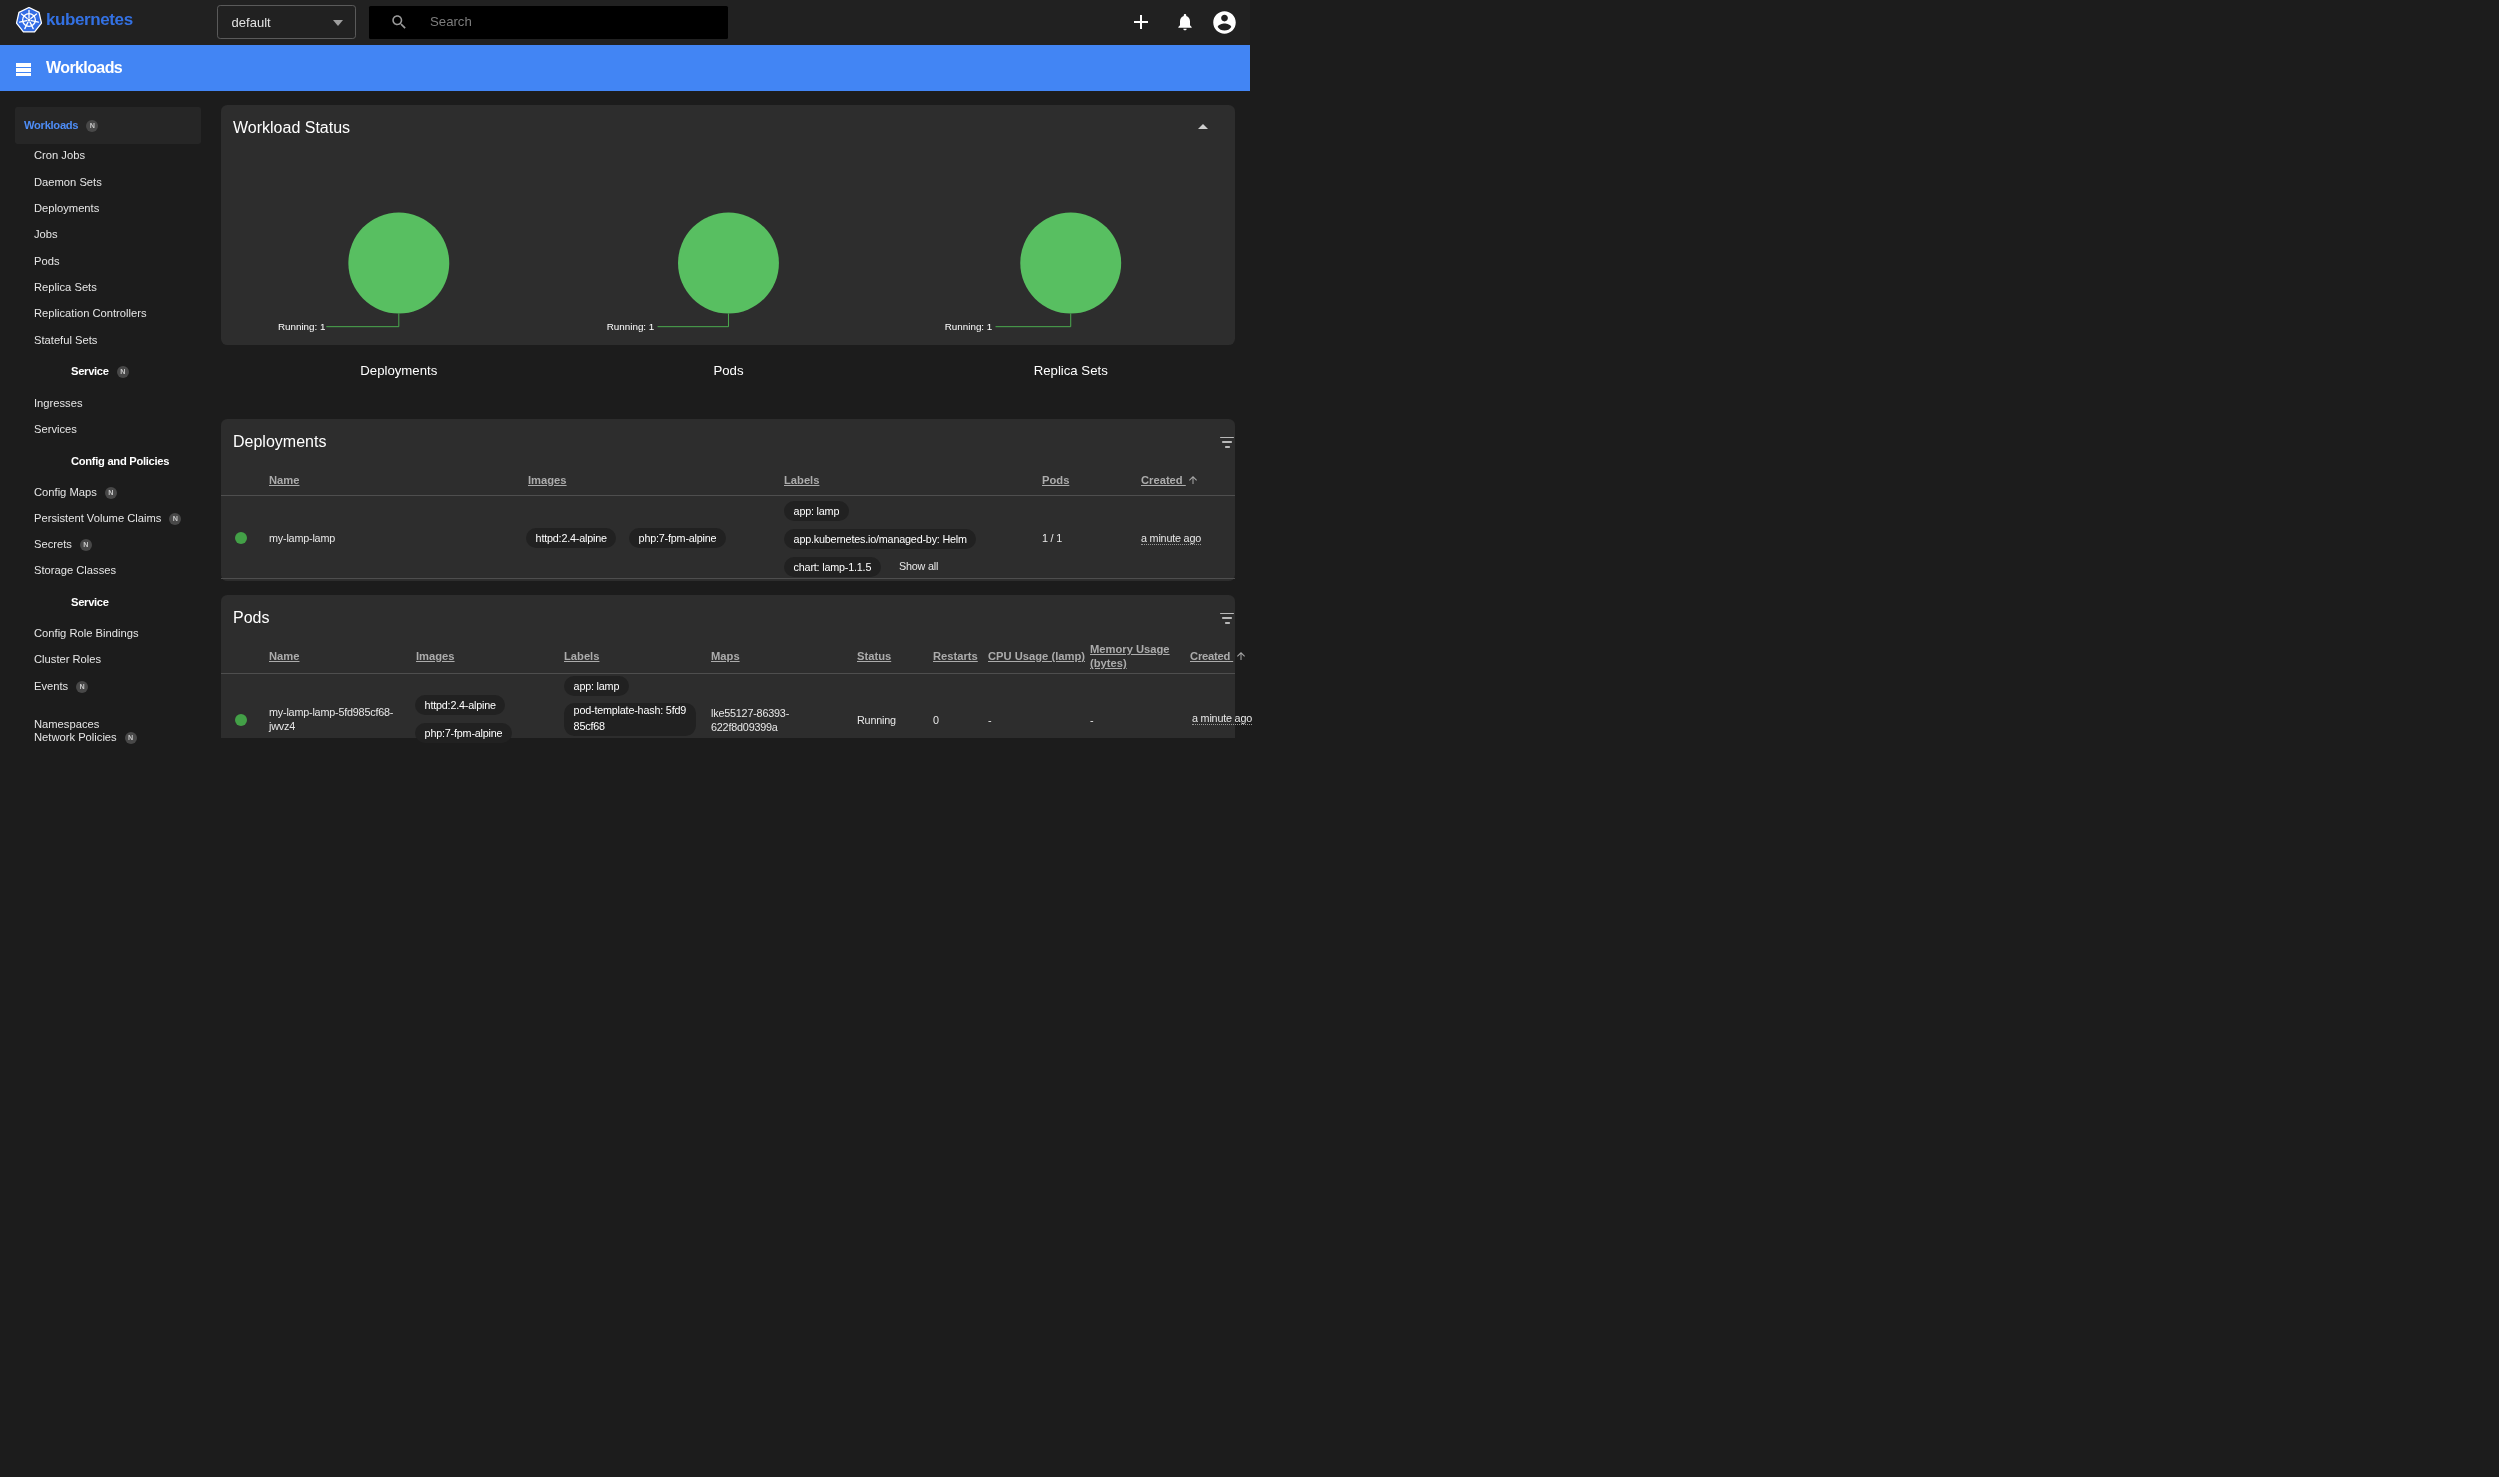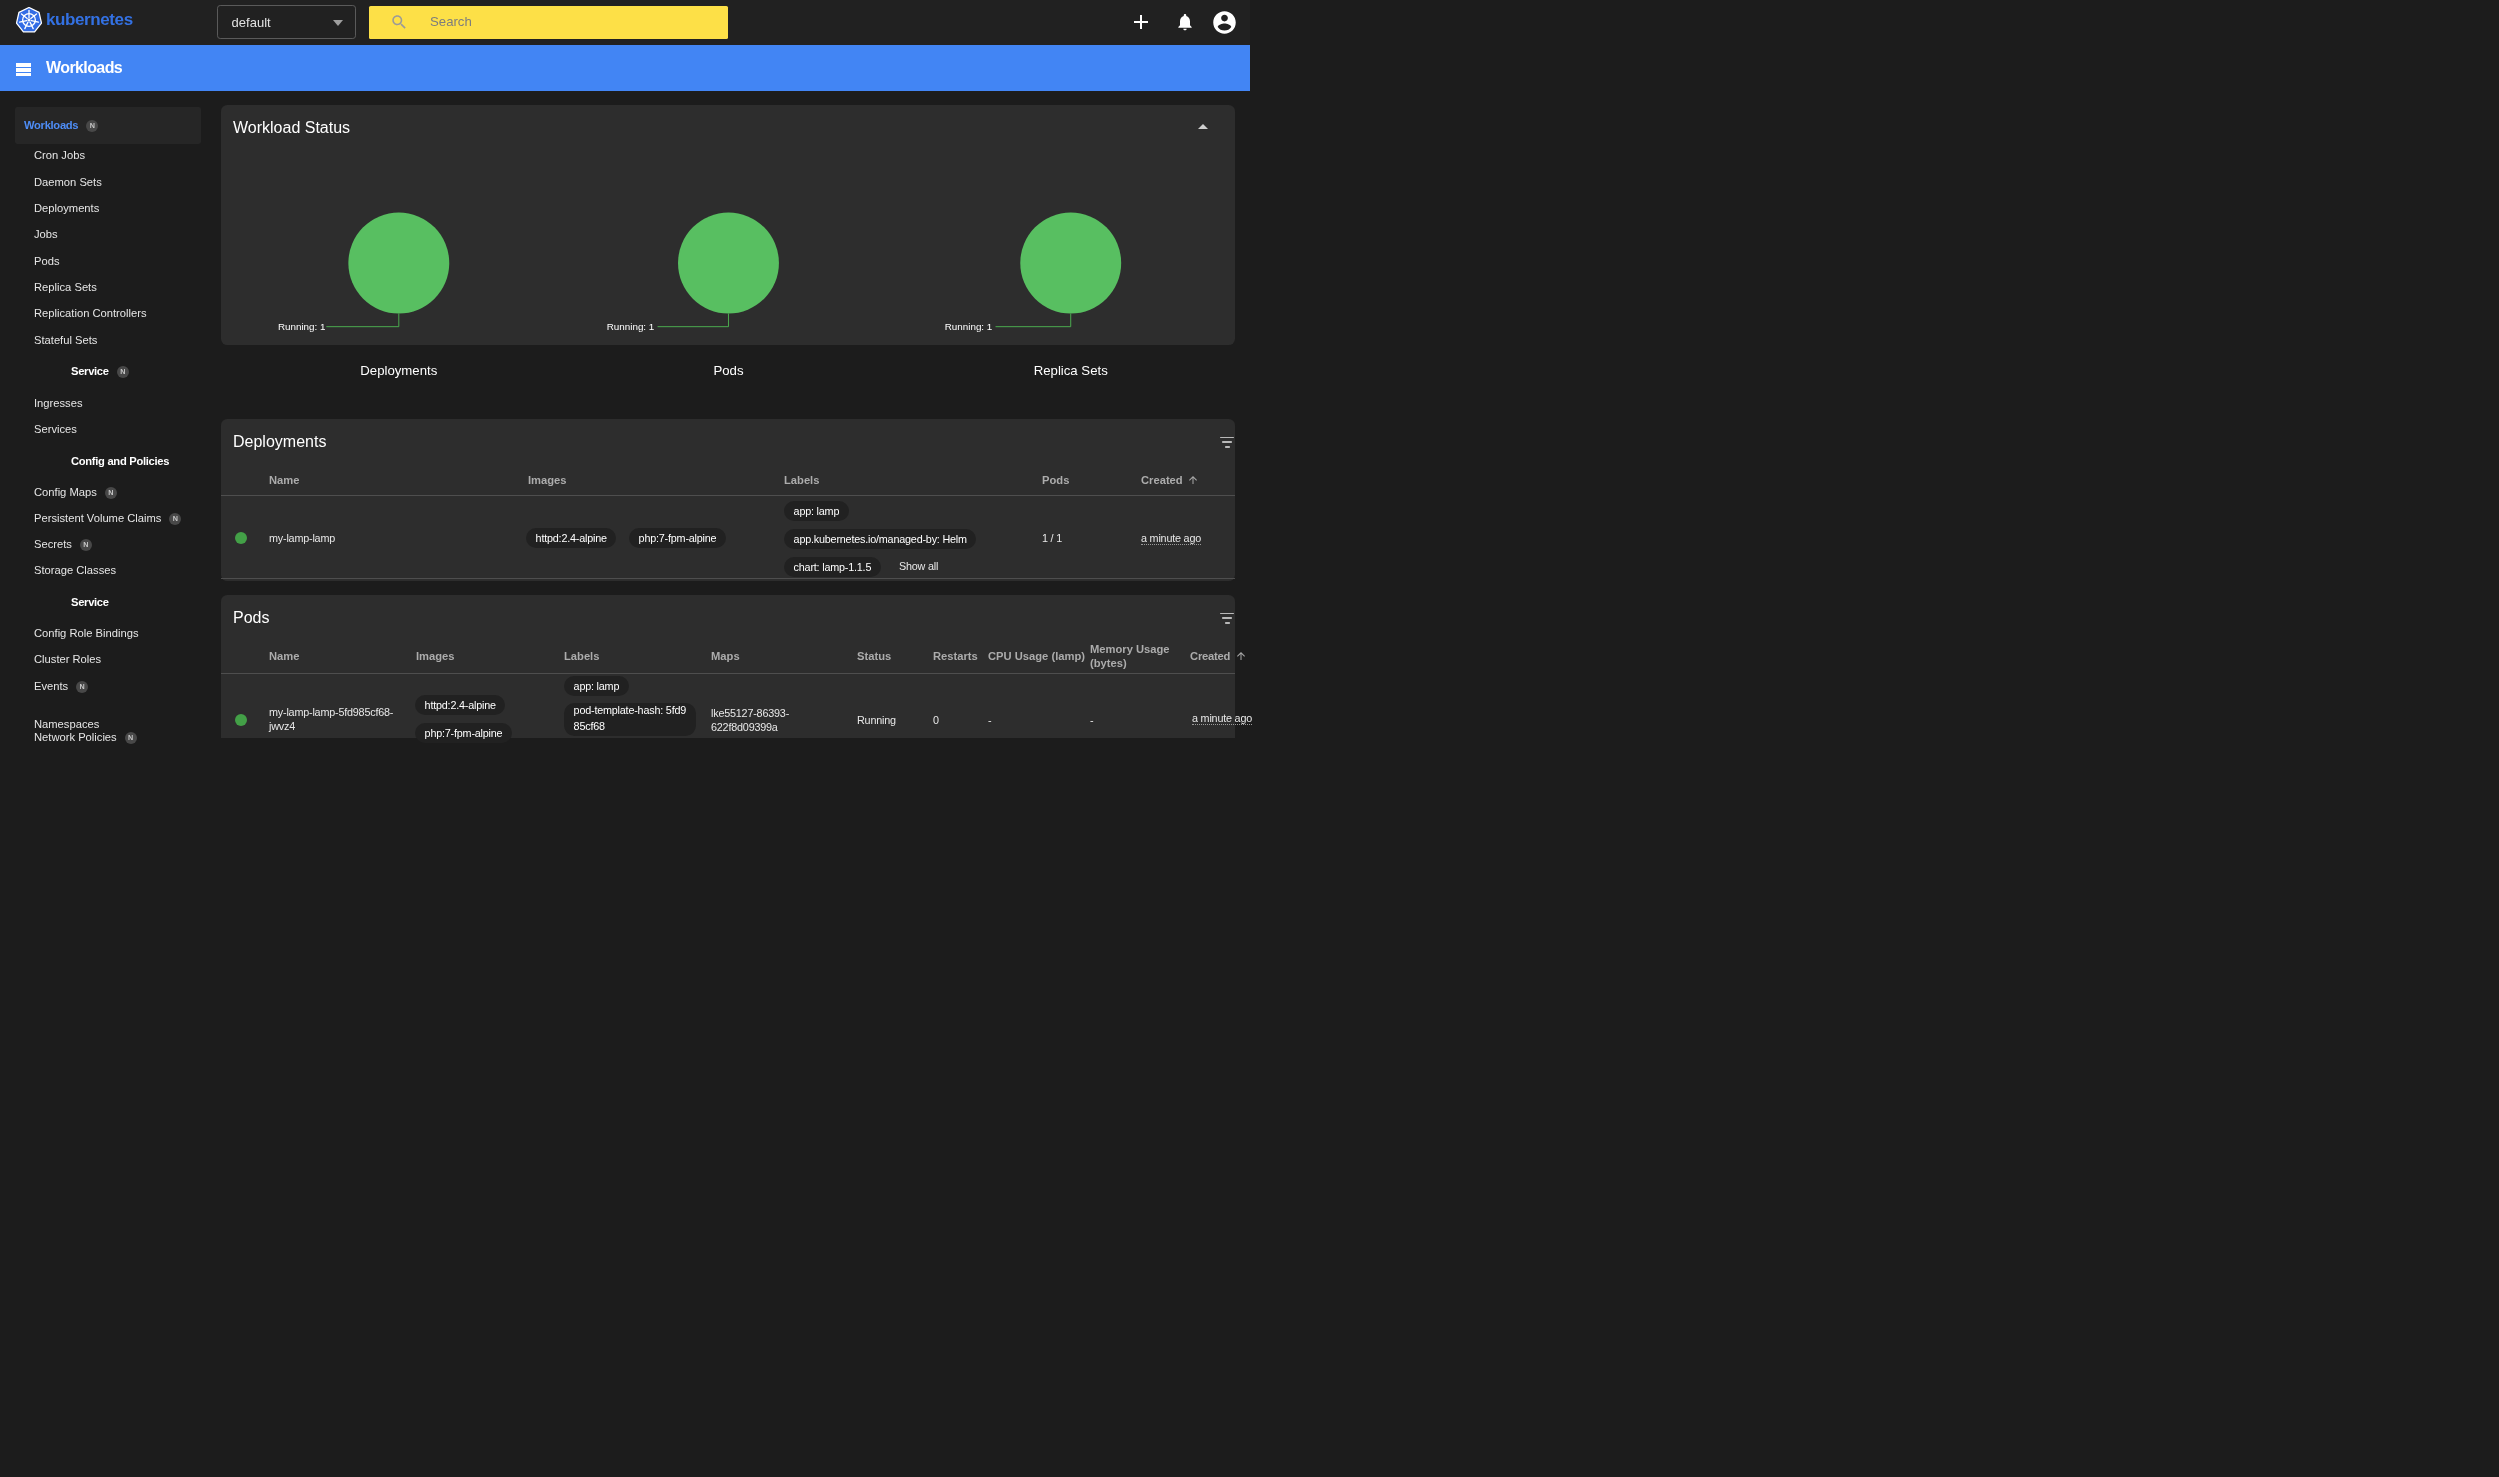--- a/index.html
+++ b/index.html
@@ -5,41 +5,41 @@
   * { margin:0; padding:0; box-sizing:border-box; }
   html,body { width:1250px; height:739px; background:#1c1c1c; overflow:hidden;
     font-family:"Liberation Sans", sans-serif; }
   .abs { position:absolute; }
   
   #topbar { position:absolute; left:0; top:0; width:1250px; height:45px; background:#212121; }
   #logotext { position:absolute; left:46px; top:10.4px; font-size:17px; font-weight:bold; color:#3371e3; letter-spacing:-0.4px; }
   #nsselect { position:absolute; left:217px; top:4.8px; width:139px; height:34px; border:0.8px solid #5a5a5a; border-radius:3.2px; }
   #nsselect .val { position:absolute; left:13.6px; top:8.8px; font-size:13px; color:#e2e2e2; }
   #nsselect .caret { position:absolute; right:12px; top:14.4px; width:0; height:0; border-left:5.6px solid transparent; border-right:5.6px solid transparent; border-top:6.4px solid #9e9e9e; }
-  #searchbox { position:absolute; left:369px; top:5.6px; width:359px; height:33px; background:#fde047; border-radius:1.6px; }
+  #searchbox { position:absolute; left:369px; top:5.6px; width:359px; height:33px; background:#000000; border-radius:1.6px; }
   #searchbox .ph { position:absolute; left:61px; top:8px; font-size:13.2px; color:#7d7d7d; }
   
   #bluebar { position:absolute; left:0; top:45px; width:1250px; height:46px; background:#4285f4; }
   #bluebar .title { position:absolute; left:46px; top:15px; font-size:16px; font-weight:bold; letter-spacing:-0.6px; color:#fff; height:16px; line-height:16px; }
   .burger div { position:absolute; left:16.4px; width:15px; height:3.5px; background:#fff; }
   
   #nav { position:absolute; left:0; top:91px; width:205px; bottom:0; }
   .navsel { position:absolute; left:15px; top:107px; width:186px; height:37px; background:#262626; border-radius:2.4px; }
   .navitem { position:absolute; height:16px; line-height:16px; white-space:nowrap; font-size:11.2px; color:#e6e6e6; }
   .navitem.sub { left:34px; }
   .navitem.hdr { left:24px; font-weight:bold; letter-spacing:-0.3px; color:#fff;margin-left:47px; }
   .nbadge { display:inline-block; width:12px; height:12px; line-height:12px; border-radius:50%; background:#484848; color:#c8c8c8; font-size:7.2px; font-weight:bold; text-align:center; margin-left:8px; vertical-align:0.8px; }
   
   .card { position:absolute; left:221px; width:1014px; background:#2d2d2d; border-radius:6.4px; }
   .cardtitle { position:absolute; left:12px; font-size:16px; color:#fff; }
   
   .chip { position:absolute; height:20px; line-height:20px; background:#212121; border-radius:10.4px; color:#fff; font-size:10.8px; padding:0 9.6px; white-space:nowrap; letter-spacing:-0.2px; }
   .link { color:#669df6; }
   .hsep { position:absolute; left:0; width:1014px; height:0.8px; background:#4e4e4e; }
-  .hcell { position:absolute; font-size:11.2px; font-weight:bold; color:#acacac; height:14.4px; line-height:14.4px; white-space:nowrap; }
+  .hcell { position:absolute; font-size:11.2px; font-weight:bold; color:#acacac; height:14.4px; line-height:14.4px; white-space:nowrap;text-decoration:underline; }
   .cell { position:absolute; font-size:10.8px; color:#e8e8e8; white-space:nowrap; height:16px; line-height:16px; letter-spacing:-0.2px; }
   .dot { position:absolute; width:12px; height:12px; border-radius:50%; background:#43a047; }
   
   .filtico div { position:absolute; background:#b8b8b8; height:1.6px; border-radius:0.8px; }
 </style>
 </head>
 <body>
 
 <div id="topbar">
   <svg class="abs" style="left:16px;top:7.2px" width="26" height="26" viewBox="0 0 100 100">

